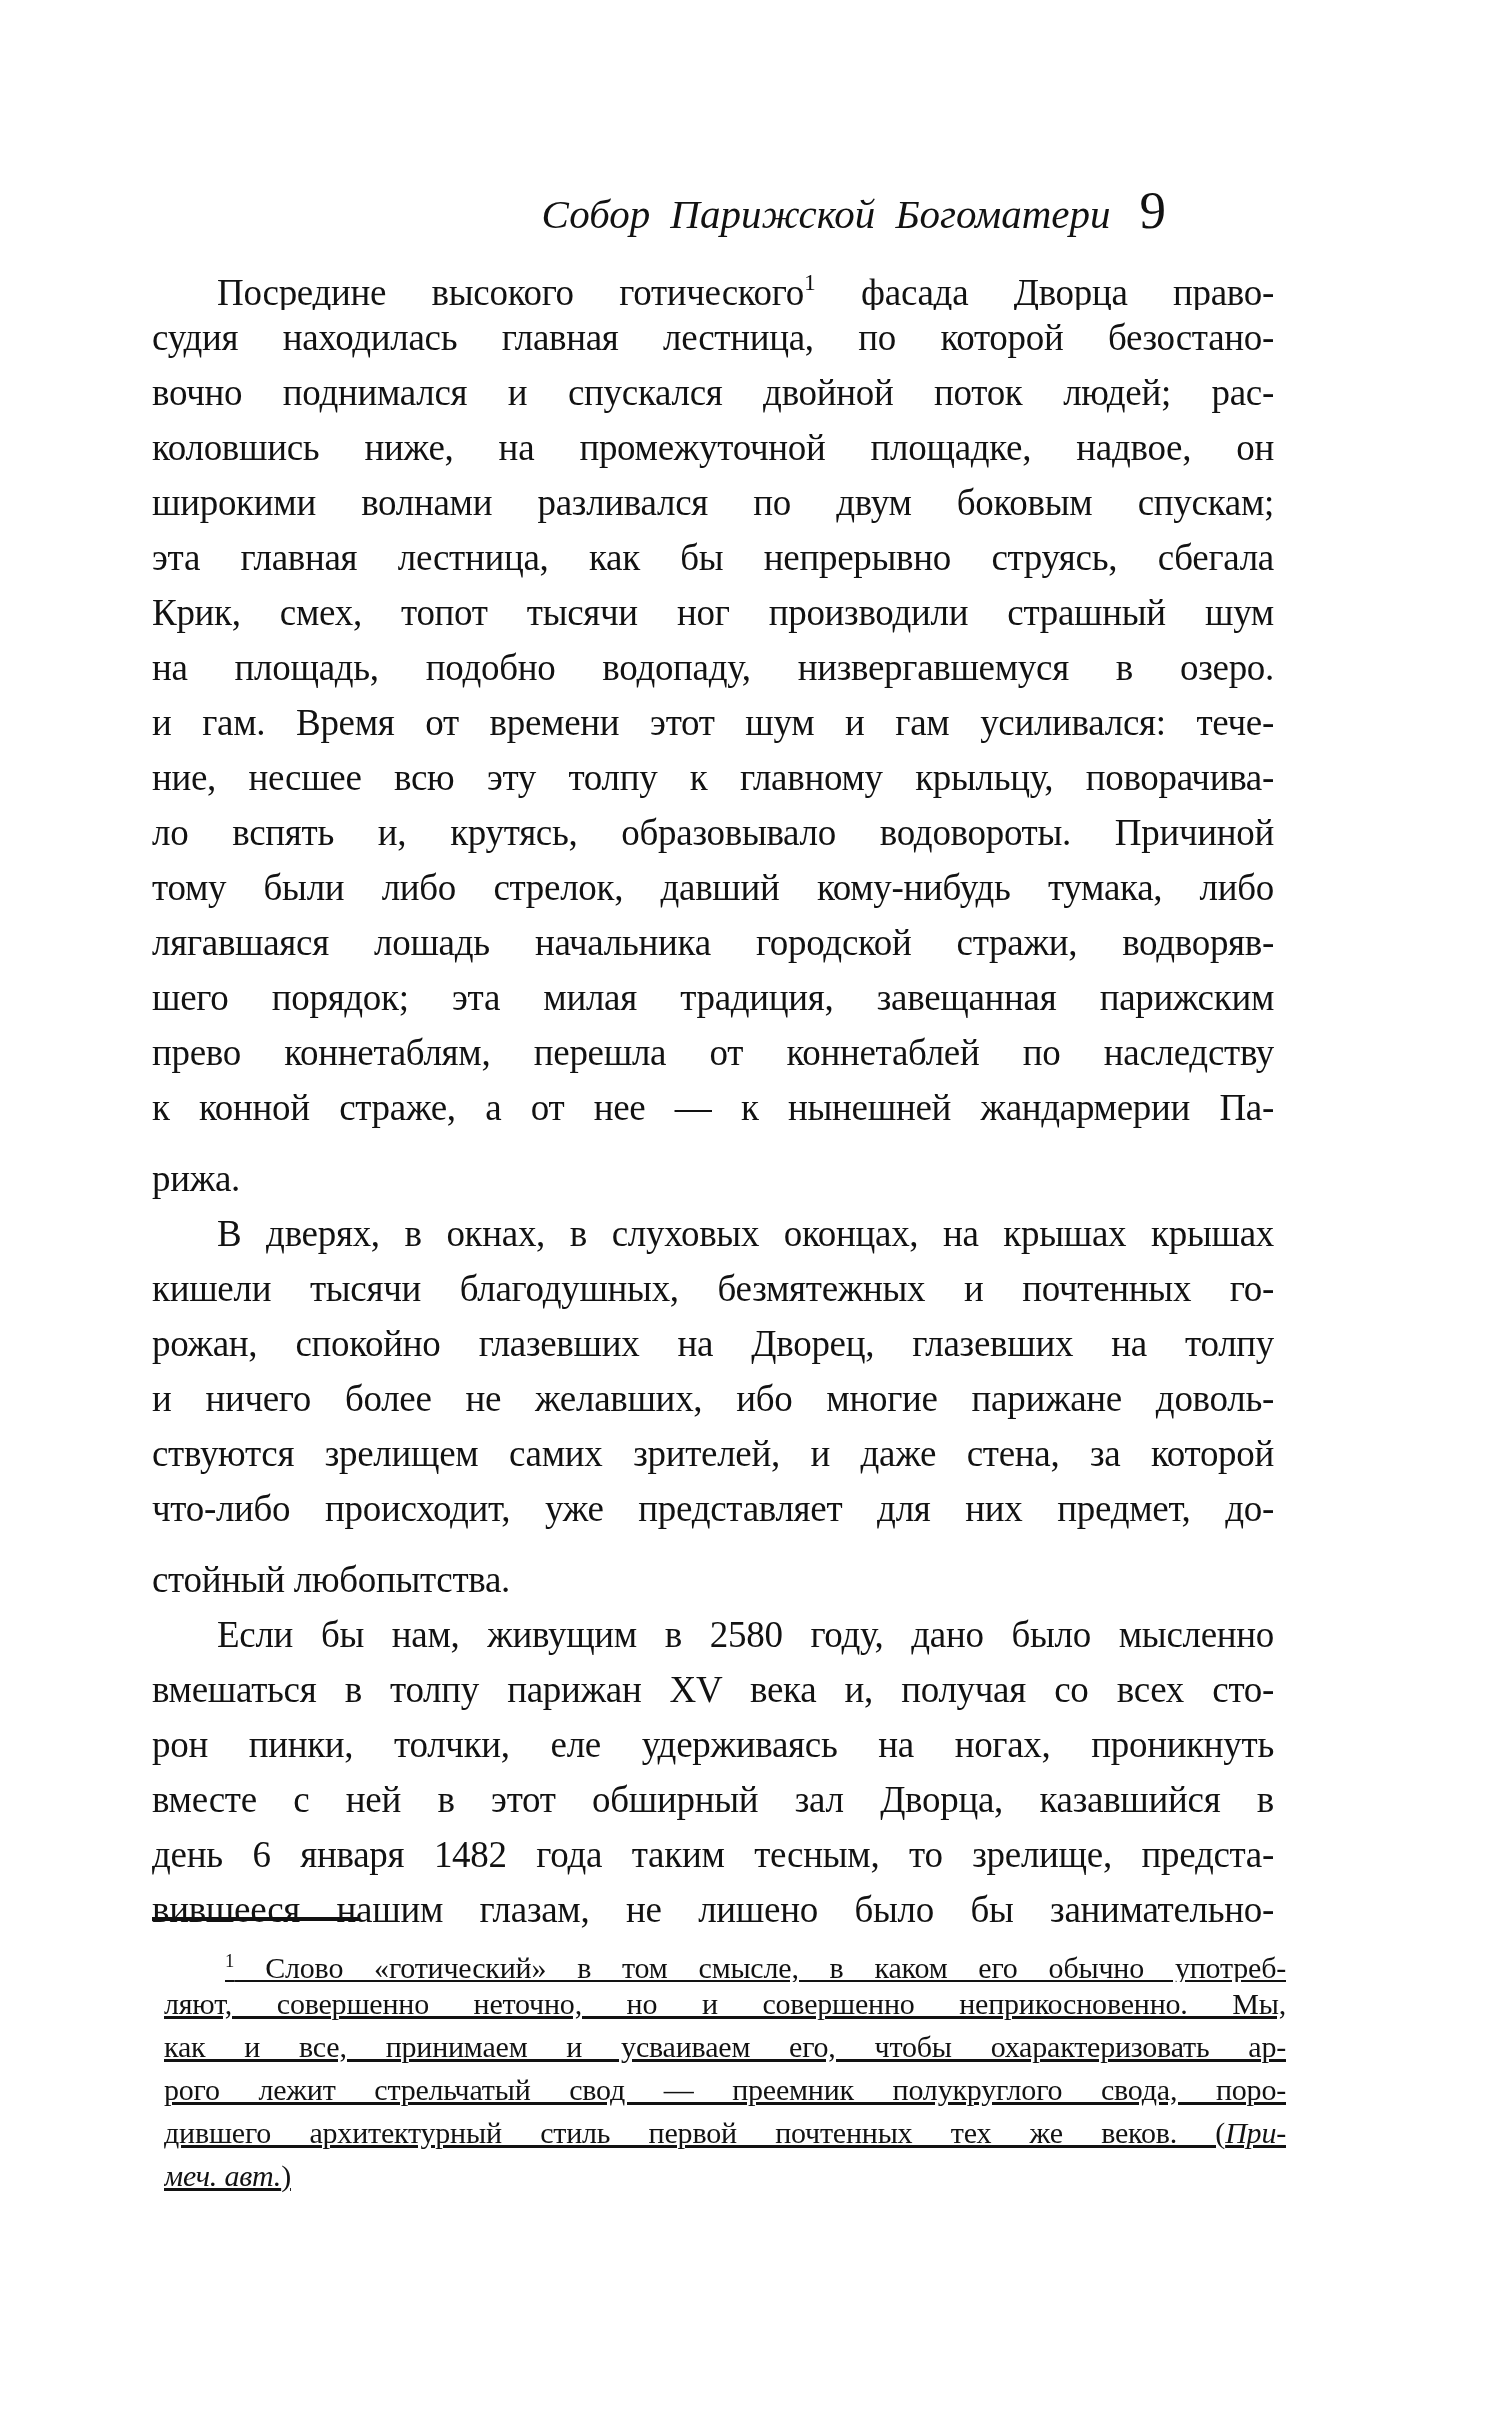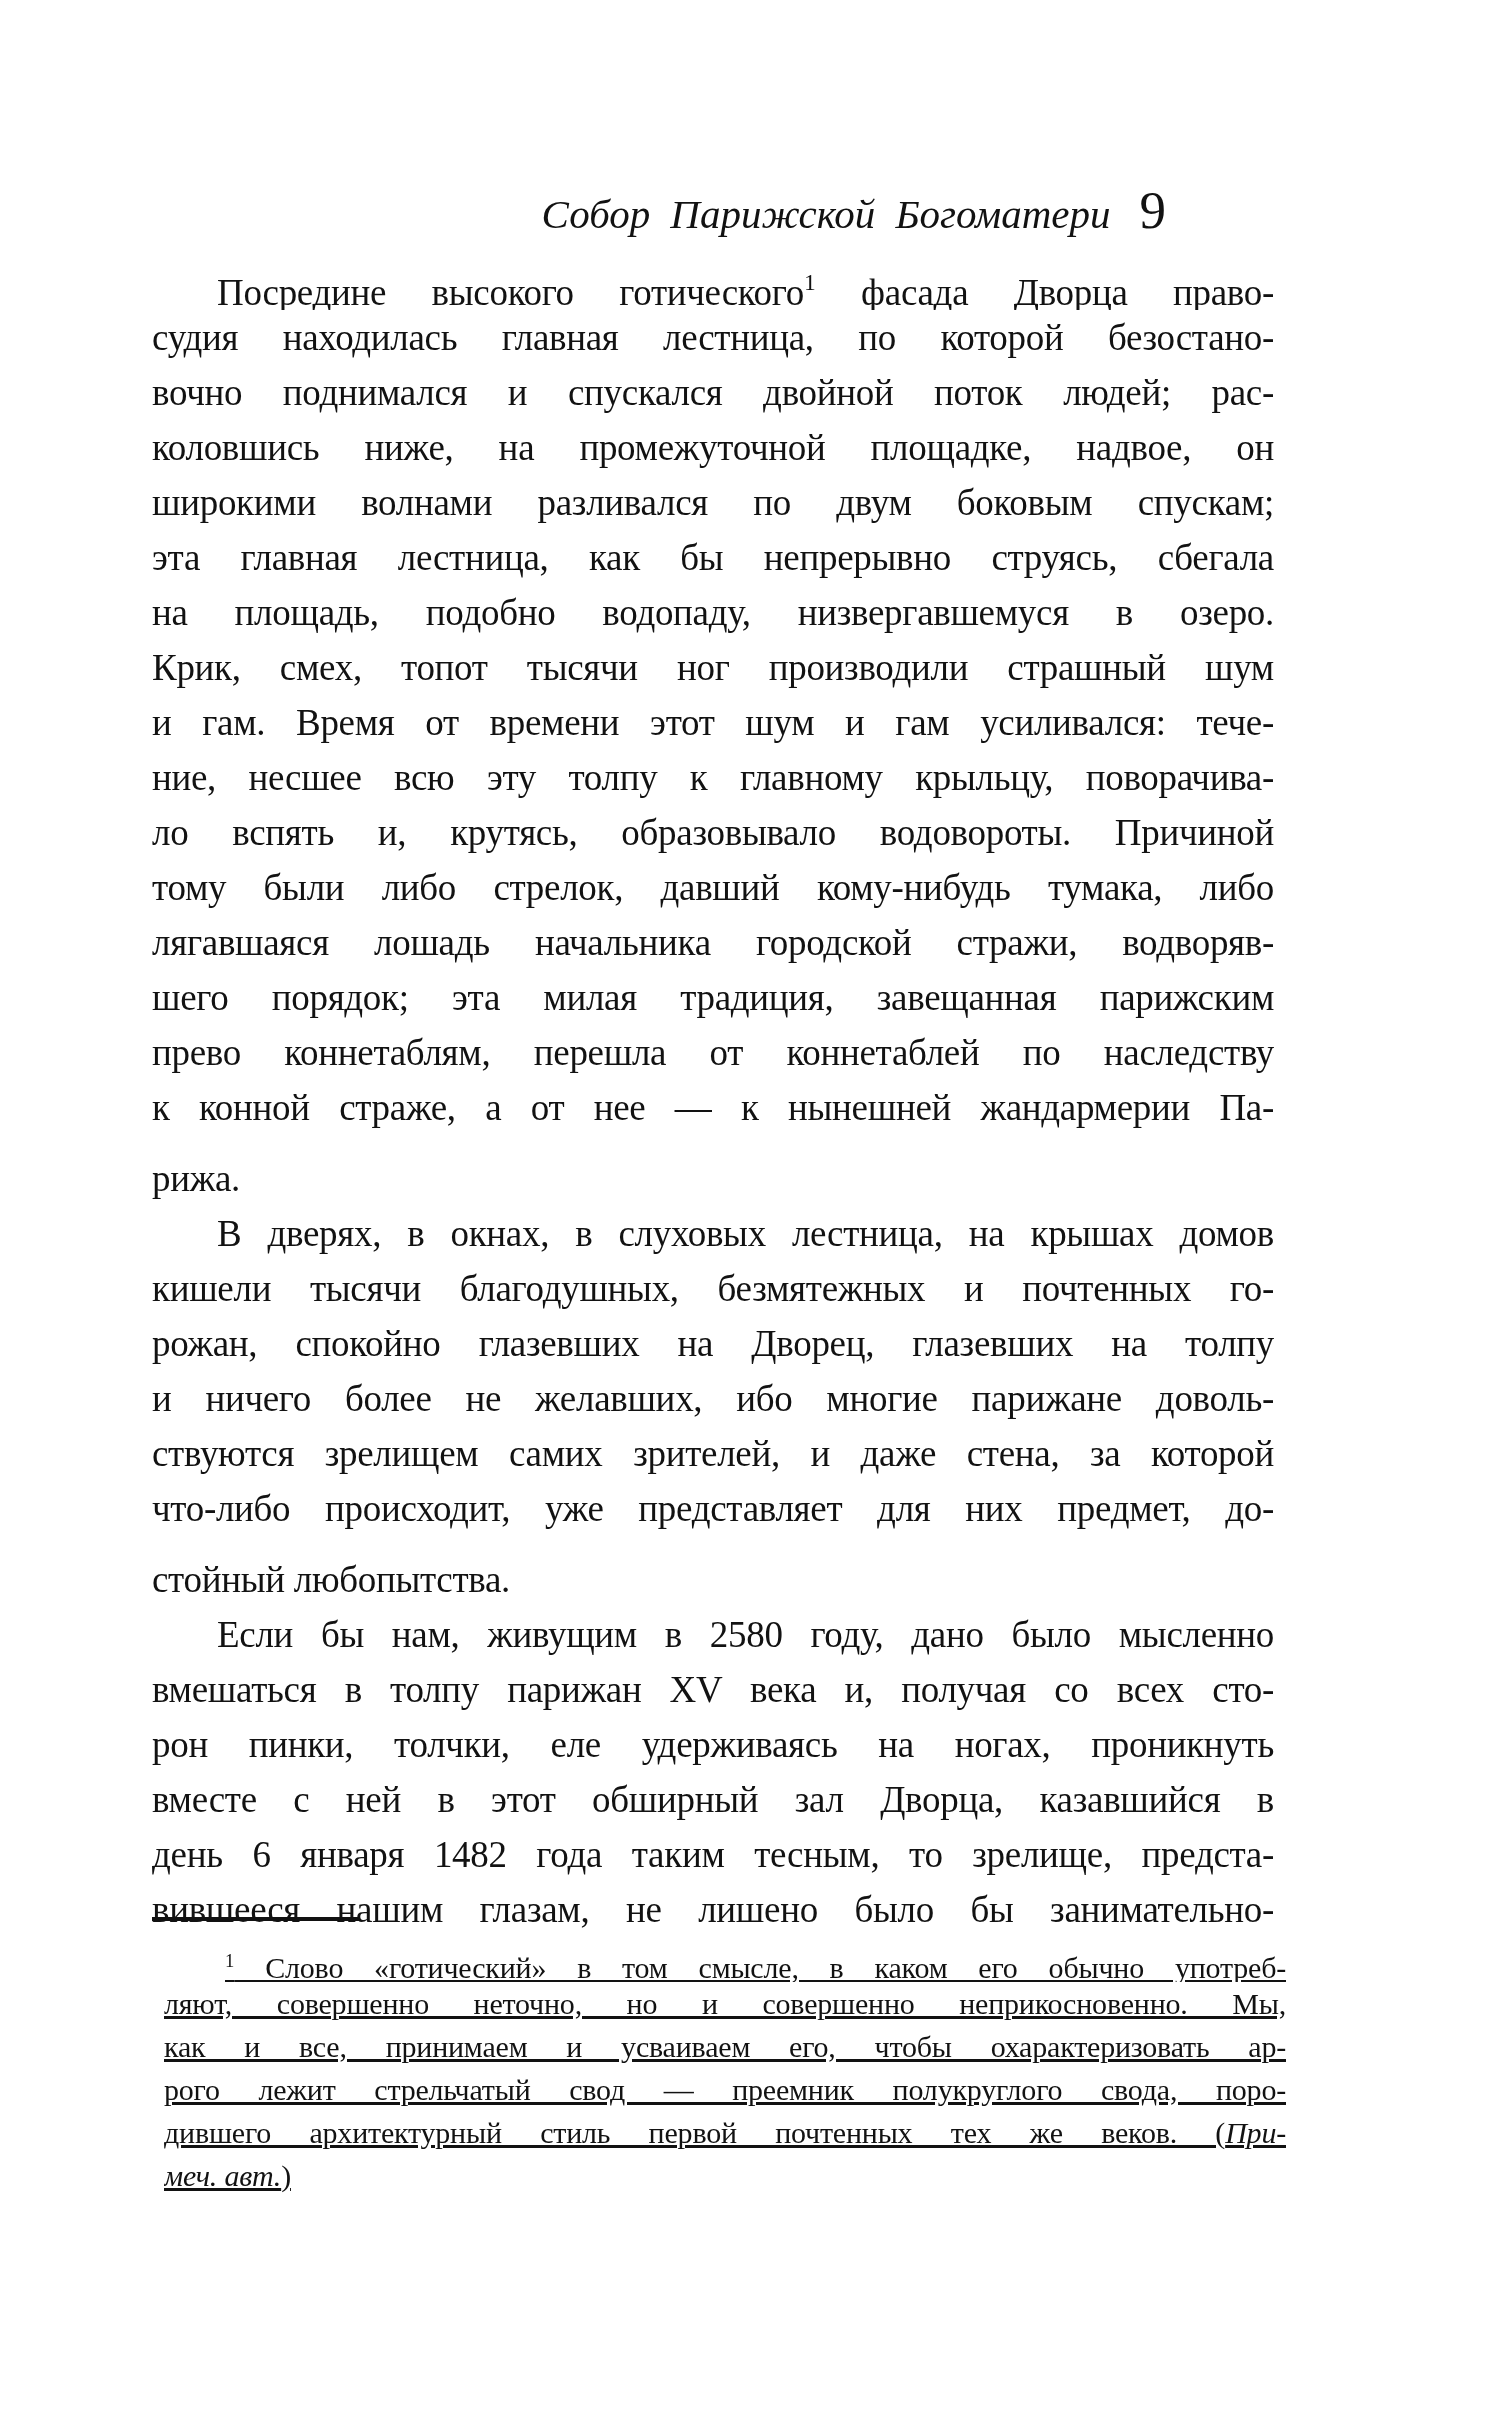--- a/index.html
+++ b/index.html
@@ -112,36 +112,36 @@
       <div class="line first">
         <span>Посредине высокого готического</span><span class="sup">1</span><span> фасада Дворца право-</span>
       </div>
       <div>
 
       <div class="line">судия находилась главная лестница, по которой безостано-</div>
           <div class="line">вочно поднимался и спускался двойной поток людей; рас-</div>
           <div class="line">коловшись ниже, на промежуточной площадке, надвое, он</div>
           <div class="line">широкими волнами разливался по двум боковым спускам;</div>
           <div class="line">эта главная лестница, как бы непрерывно струясь, сбегала</div>
+          <div class="line">Крик, смех, топот тысячи ног производили страшный шум</div>
           <div class="line">на площадь, подобно водопаду, низвергавшемуся в озеро.</div>
-          <div class="line">Крик, смех, топот тысячи ног производили страшный шум</div>
           <div class="line">и гам. Время от времени этот шум и гам усиливался: тече-</div>
           <div class="line">ние, несшее всю эту толпу к главному крыльцу, поворачива-</div>
           <div class="line">ло вспять и, крутясь, образовывало водовороты. Причиной</div>
           <div class="line">тому были либо стрелок, давший кому-нибудь тумака, либо</div>
           <div class="line">лягавшаяся лошадь начальника городской стражи, водворяв-</div>
           <div class="line">шего порядок; эта милая традиция, завещанная парижским</div>
           <div class="line">прево коннетаблям, перешла от коннетаблей по наследству</div>
           <div class="line">к конной страже, а от нее — к нынешней жандармерии Па-</div>
         </div>
       <div class="line last">рижа.</div>
     </div>
 
     <div class="para">
-      <div class="line first">В дверях, в окнах, в слуховых лестница, на крышах домов</div>
+      <div class="line first">В дверях, в окнах, в слуховых оконцах, на крышах крышах</div>
       <div>
 
       <div class="line">кишели тысячи благодушных, безмятежных и почтенных го-</div>
           <div class="line">рожан, спокойно глазевших на Дворец, глазевших на толпу</div>
           <div class="line">и ничего более не желавших, ибо многие парижане доволь-</div>
           <div class="line">ствуются зрелищем самих зрителей, и даже стена, за которой</div>
           <div class="line">что-либо происходит, уже представляет для них предмет, до-</div>
         </div>
       <div class="line last">стойный любопытства.</div>
     </div>

